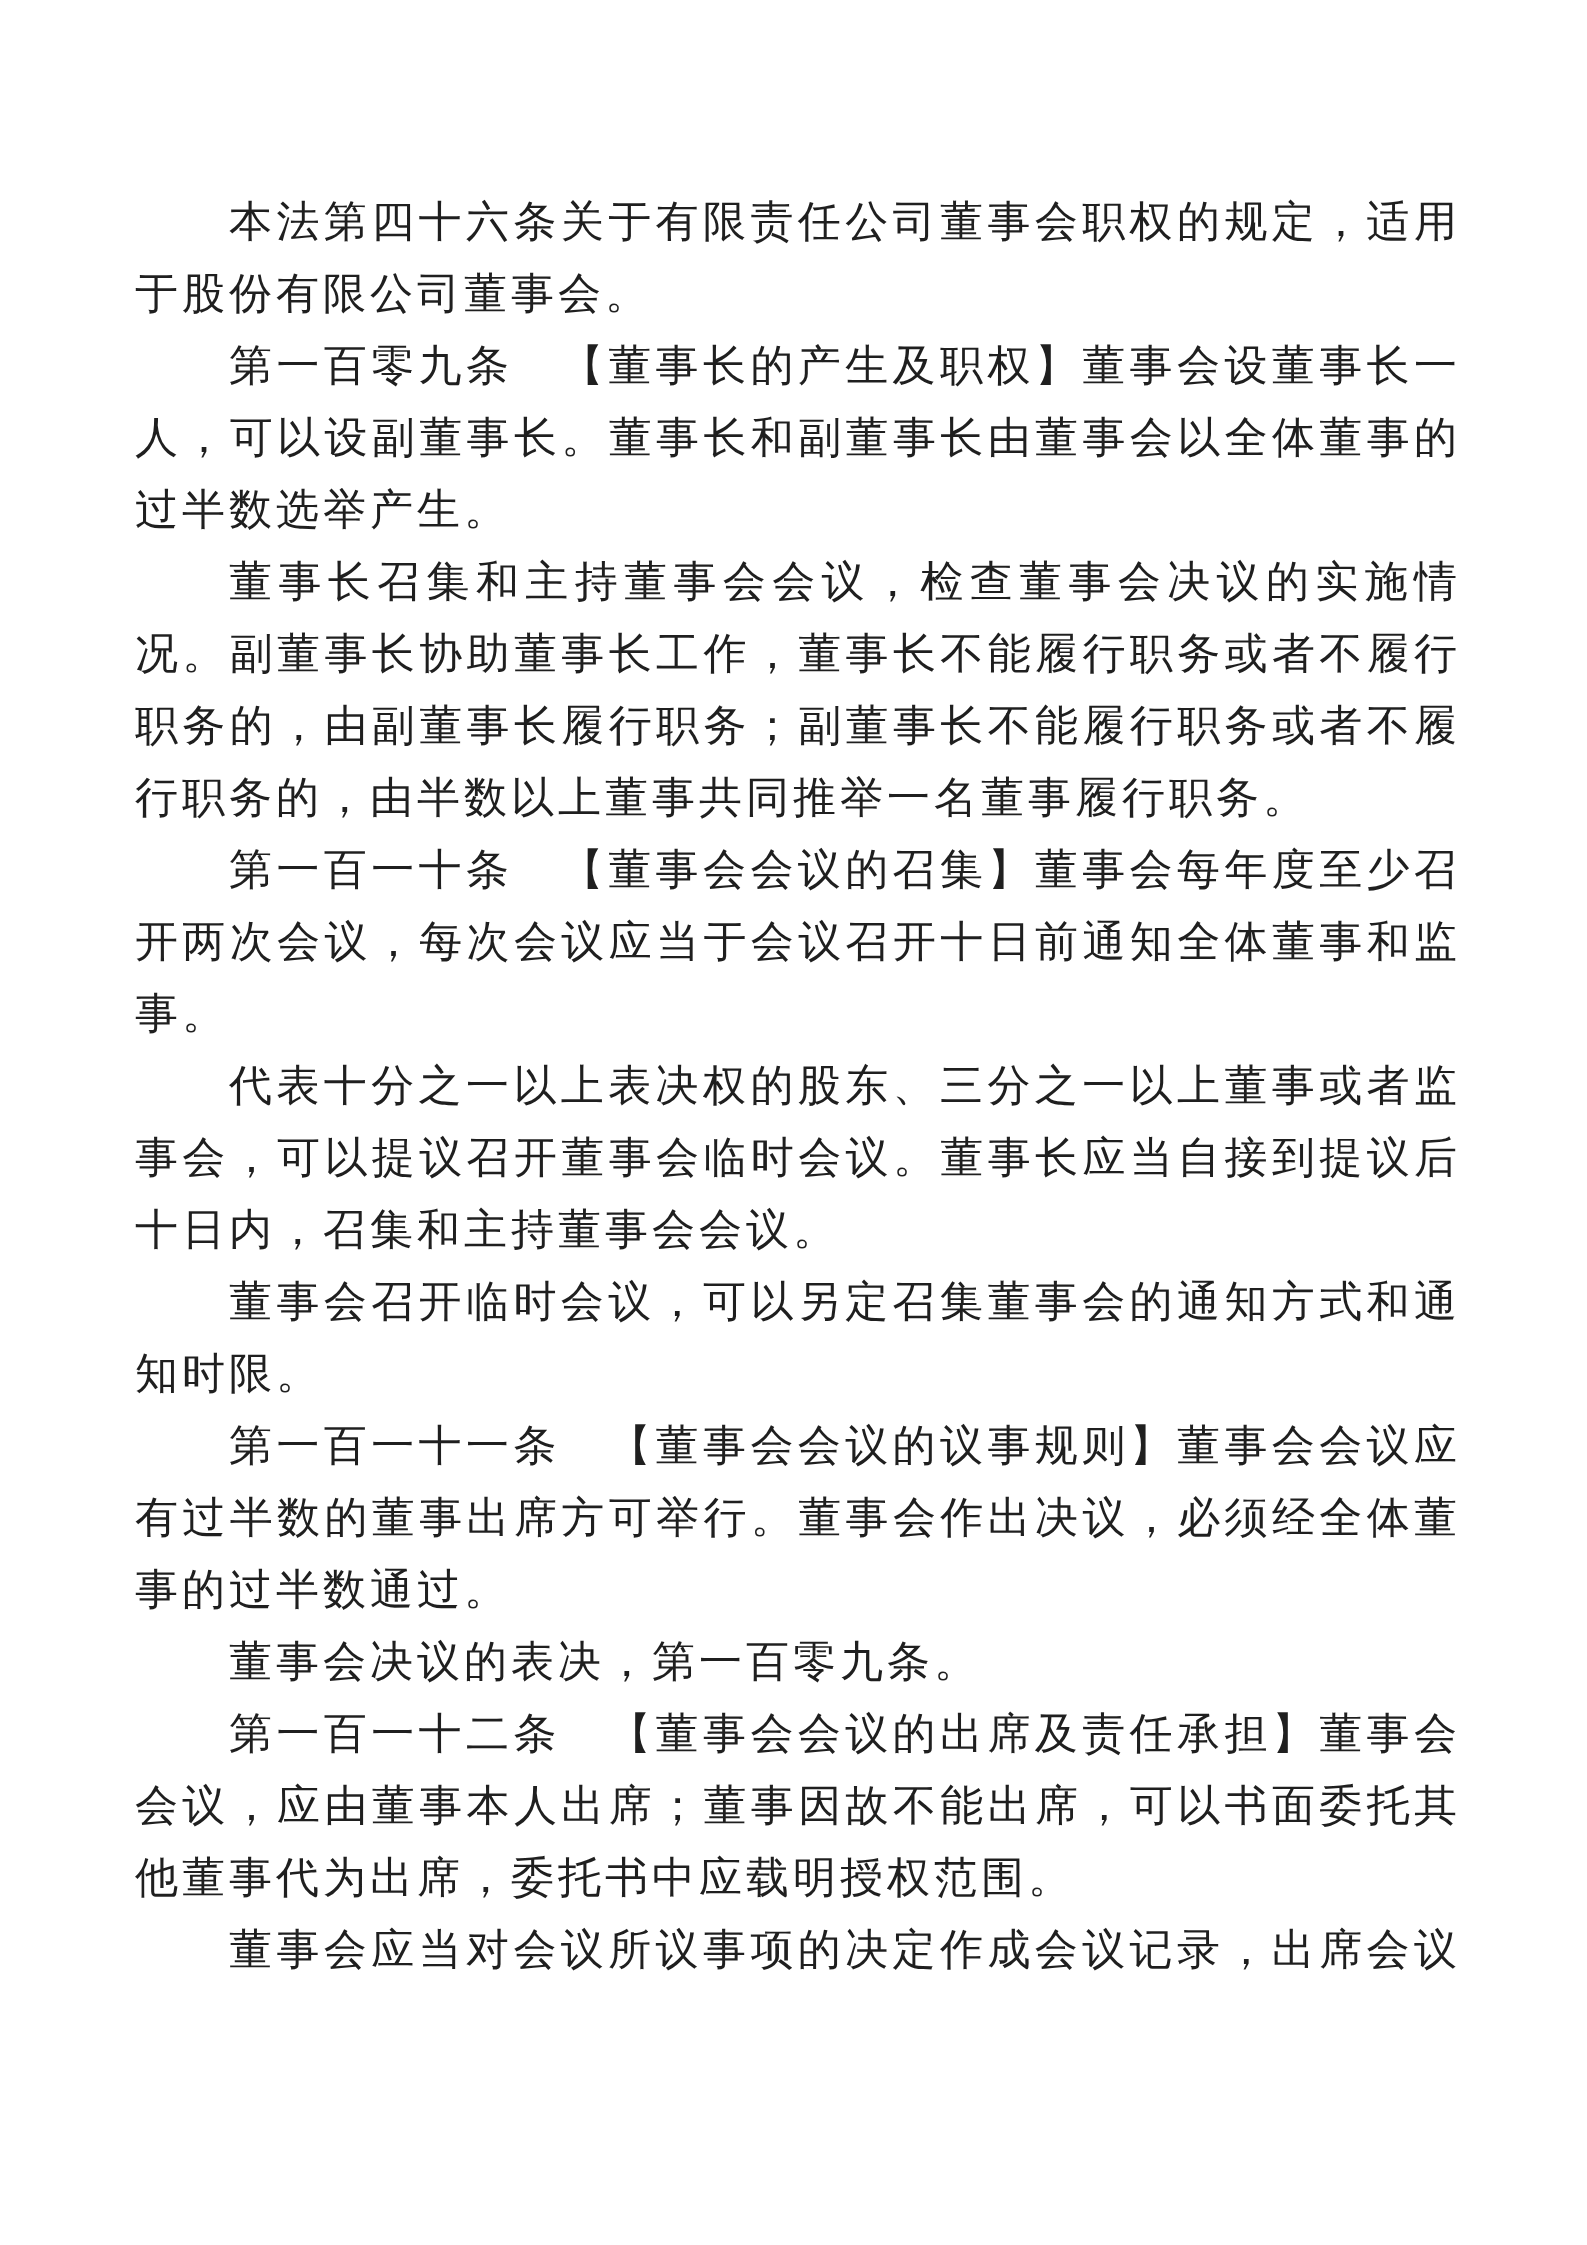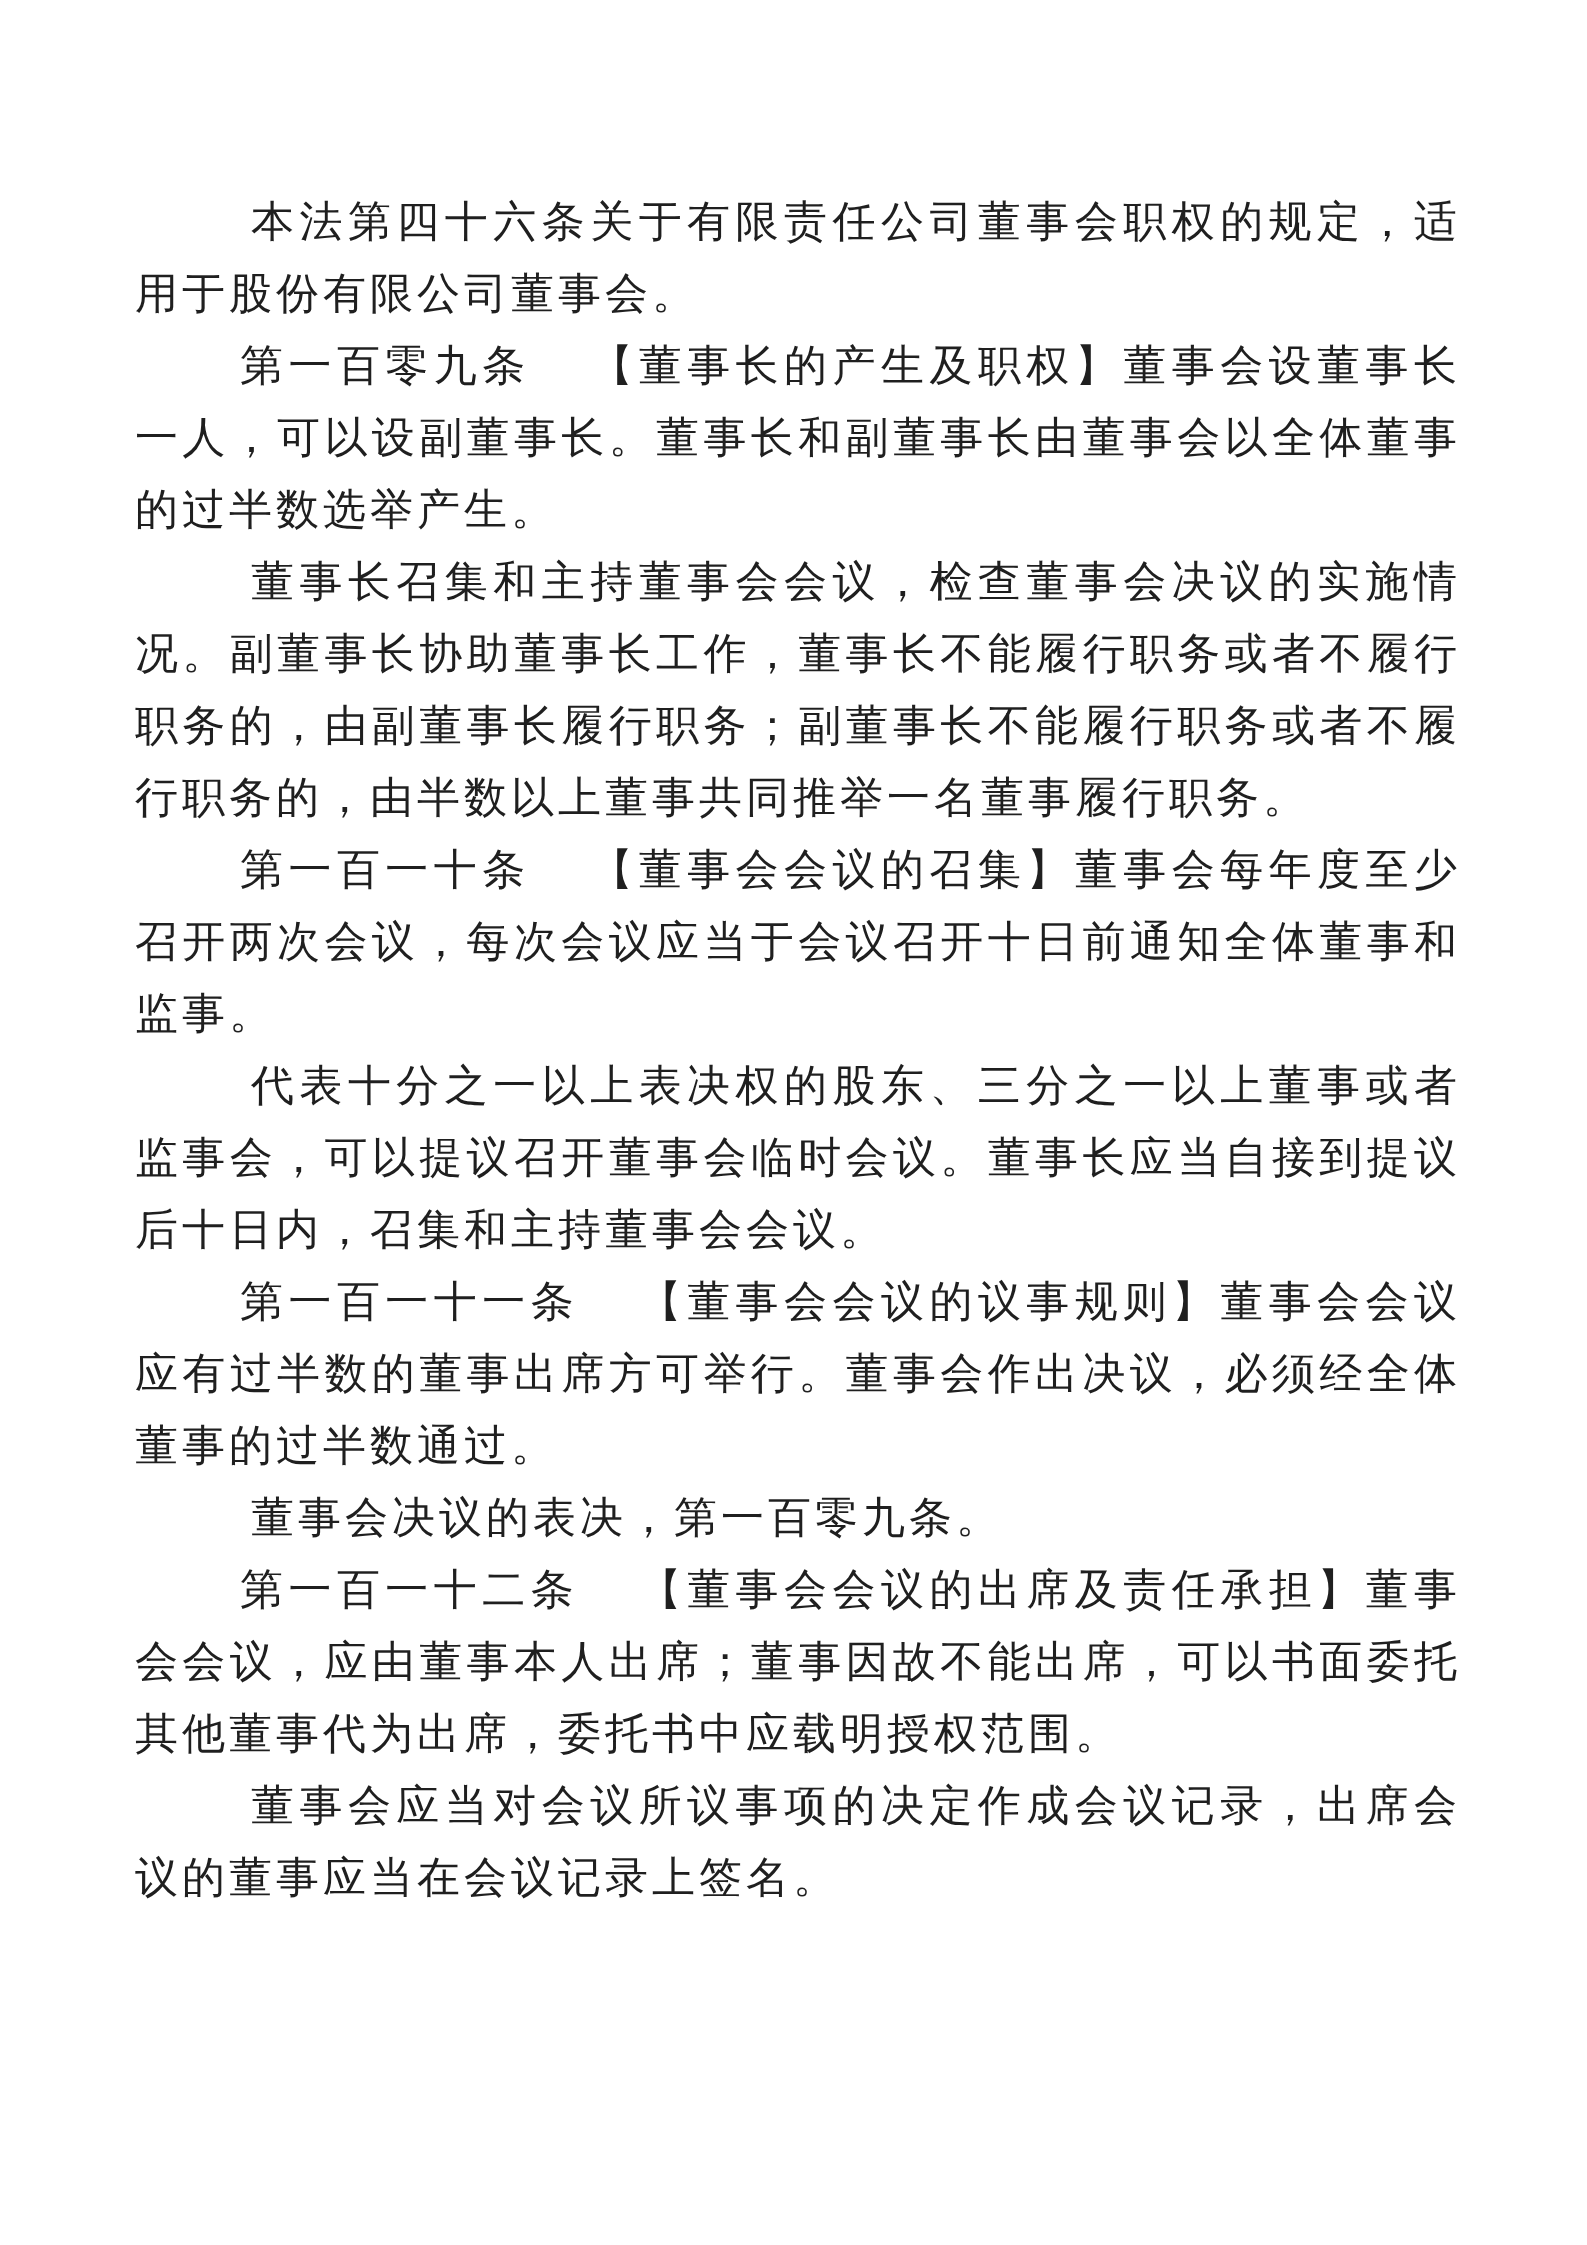--- a/index.html
+++ b/index.html
@@ -29,21 +29,20 @@
   }
   .para {
     margin: 0;
     padding: 0;
     text-indent: 94px; 
   }
   .article-number,
   .article-title {
     
     font-weight: normal;
-    margin-left: 11px;
   }
   .page-footer {
     position: absolute;
     top: 2085px;
     left: 0;
     width: 1397px; 
     text-align: right;
     font-size: 40px;
     line-height: 50px;
     letter-spacing: 2px;
@@ -60,20 +59,21 @@
     <p class="para"><span class="article-number"></span><span class="article-title"></span><span>本法第四十六条关于有限责任公司董事会职权的规定，适用于股份有限公司董事会。</span></p>
 
     <p class="para"><span class="article-number">第一百零九条　</span><span class="article-title">【董事长的产生及职权】</span><span>董事会设董事长一人，可以设副董事长。董事长和副董事长由董事会以全体董事的过半数选举产生。</span></p>
 
     <p class="para"><span class="article-number"></span><span class="article-title"></span><span>董事长召集和主持董事会会议，检查董事会决议的实施情况。副董事长协助董事长工作，董事长不能履行职务或者不履行职务的，由副董事长履行职务；副董事长不能履行职务或者不履行职务的，由半数以上董事共同推举一名董事履行职务。</span></p>
 
     <p class="para"><span class="article-number">第一百一十条　</span><span class="article-title">【董事会会议的召集】</span><span>董事会每年度至少召开两次会议，每次会议应当于会议召开十日前通知全体董事和监事。</span></p>
 
     <p class="para"><span class="article-number"></span><span class="article-title"></span><span>代表十分之一以上表决权的股东、三分之一以上董事或者监事会，可以提议召开董事会临时会议。董事长应当自接到提议后十日内，召集和主持董事会会议。</span></p>
 
+    <p class="para"><span class="article-number"></span><span class="article-title"></span><span>董事会召开临时会议，可以另定召集董事会的通知方式和通知时限。</span></p>
 
     <p class="para"><span class="article-number">第一百一十一条　</span><span class="article-title">【董事会会议的议事规则】</span><span>董事会会议应有过半数的董事出席方可举行。董事会作出决议，必须经全体董事的过半数通过。</span></p>
 
     <p class="para"><span class="article-number"></span><span class="article-title"></span><span>董事会决议的表决，第一百零九条。</span></p>
 
     <p class="para"><span class="article-number">第一百一十二条　</span><span class="article-title">【董事会会议的出席及责任承担】</span><span>董事会会议，应由董事本人出席；董事因故不能出席，可以书面委托其他董事代为出席，委托书中应载明授权范围。</span></p>
 
     <p class="para"><span class="article-number"></span><span class="article-title"></span><span>董事会应当对会议所议事项的决定作成会议记录，出席会议的董事应当在会议记录上签名。</span></p>
 
   </div>

